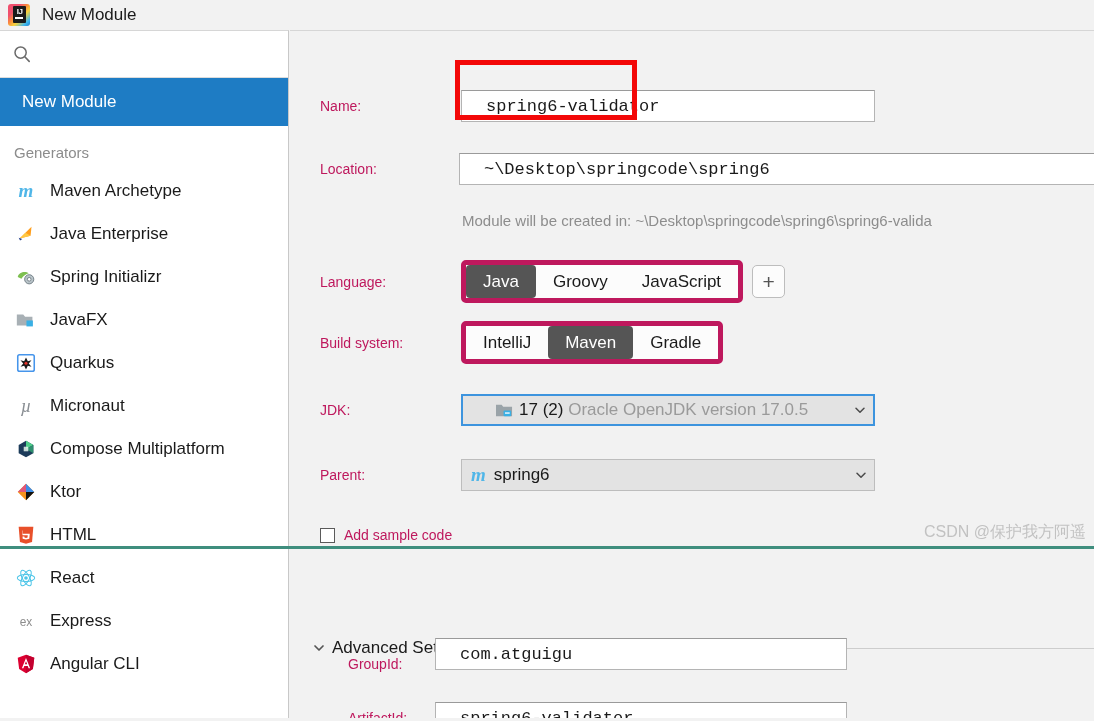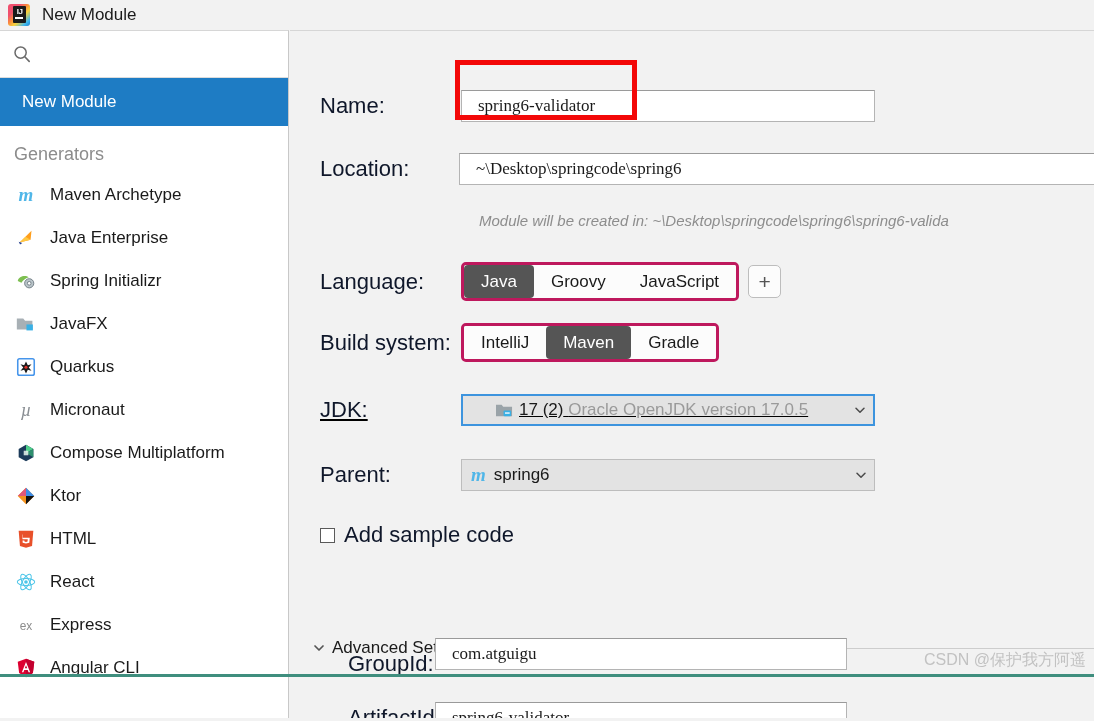--- a/index.html
+++ b/index.html
@@ -5,21 +5,21 @@
   html, body {
     margin: 0; padding: 0;
     width: 1094px; height: 721px;
     overflow: hidden;
     background: #f2f2f2;
     font-family: "Liberation Sans", sans-serif;
     -webkit-font-smoothing: antialiased;
   }
   #app {
     position: relative;
-    width: 1094px; height: 677px;
+    width: 1094px; height: 549px;
     background: #f2f2f2;
   }
 
   
   #titlebar {
     position: absolute; left: 0; top: 0;
     width: 1094px; height: 30px;
     background: #f2f2f2;
     display: flex; align-items: center;
     box-sizing: border-box;
@@ -88,21 +88,21 @@
   #selected-row {
     height: 48px;
     background: #1e7cc4;
     display: flex; align-items: center;
     color: #ffffff;
     font-size: 17px;
     padding-left: 22px;
     box-sizing: border-box;
   }
   #generators-header {
-    font-size: 18px; color: #8c8c8c;
+    font-size: 15px; color: #8c8c8c;
     padding: 18px 0 8px 14px;
   }
   .gen-item {
     display: flex; align-items: center;
     height: 43px;
     padding-left: 14px;
     box-sizing: border-box;
     cursor: default;
   }
   .gen-icon {
@@ -129,45 +129,45 @@
     background: #f2f2f2;
     border-top: 1px solid #d6d6d6;
     box-sizing: border-box;
     overflow: hidden;
   }
   .row {
     position: absolute;
     display: flex; align-items: center;
   }
   .flabel {
-    font-size: 22px; color: #0f172a;
+    font-size: 14px; color: #be185d;
     white-space: nowrap;
   }
   .tfield {
     box-sizing: border-box;
     height: 32px;
     background: #ffffff;
     border: 1px solid #b4b4b4;
     border-top-color: #9a9a9a;
-    font-family: Liberation Serif, serif;
+    font-family: Liberation Mono, monospace;
     font-size: 17px; color: #1a1a1a;
-    padding: 0 16px;
+    padding: 0 24px;
     outline: none;
     line-height: 30px;
   }
   .hint {
     position: absolute;
     font-size: 15px; color: #8d8d8d;
     white-space: nowrap;
   }
 
   
   .seg {
     display: inline-flex;
-    border: 3px solid #be185d;
+    border: 5px solid #be185d;
     border-radius: 5px;
     background: #fcfcfc;
     overflow: hidden;
     height: 33px;
   }
   .seg .opt {
     display: flex; align-items: center; justify-content: center;
     padding: 0 17px;
     font-size: 17px; color: #1a1a1a;
     background: #fcfcfc;
@@ -437,42 +437,42 @@
     <div class="row" style="left:30px; top:58px; width:760px; height:34px;">
       <span class="flabel" style="width:141px;">Name:</span>
       <input class="tfield" style="width: 414px;" type="text" value="spring6-validator">
     </div>
 
     <div class="row" style="left:30px; top:121px; width:790px; height:34px;">
       <span class="flabel" style="width:141px;">Location:</span>
       <input class="tfield" style="width: 660px;" type="text" value="~\Desktop\springcode\spring6">
     </div>
 
-    <div class="hint" style="left:189px; top:181px;font-style:italic;">Module will be created in: ~\Desktop\springcode\spring6\spring6-valida</div>
+    <div class="hint" style="left:172px; top:181px;">Module will be created in: ~\Desktop\springcode\spring6\spring6-valida</div>
 
     <div class="row" style="left:30px; top:233px; height:35px;">
       <span class="flabel" style="width:141px;">Language:</span>
       <div class="seg">
         <div class="opt sel">Java</div>
         <div class="opt">Groovy</div>
         <div class="opt">JavaScript</div>
       </div>
       <div class="plusbtn">+</div>
     </div>
 
     <div class="row" style="left:30px; top:294px; height:35px;">
       <span class="flabel" style="width:141px;">Build system:</span>
       <div class="seg">
         <div class="opt">IntelliJ</div>
         <div class="opt sel">Maven</div>
         <div class="opt">Gradle</div>
       </div>
     </div>
 
-    <div class="row" style="left:30px; top:362px; height:34px;text-decoration:underline;">
+    <div class="row" style="left:30px; top:362px; height:34px;">
       <span class="flabel" style="width:141px;">JDK:</span>
       <div class="combo focused" style="width:414px;">
         <svg style="width:19px;height:17px;flex:0 0 auto;margin-right:5px;" viewBox="0 0 20 18">
           <path d="M1 3 L7 3 L8.6 5 L18 5 L18 15 L1 15 Z" fill="#9aa3a8"></path>
           <rect x="9" y="9" width="8" height="6" rx="1" fill="#39b0e5"></rect>
           <rect x="10.5" y="11" width="5" height="1.4" fill="#ffffff"></rect>
         </svg>
         <span class="ctext"><span>17 (2)</span> <span class="cdim">Oracle OpenJDK version 17.0.5</span></span>
         <svg class="chev" viewBox="0 0 14 14">
           <path d="M3 5.2 L7 9.2 L11 5.2" fill="none" stroke="#4a4a4a" stroke-width="1.5" stroke-linecap="round" stroke-linejoin="round"></path>

